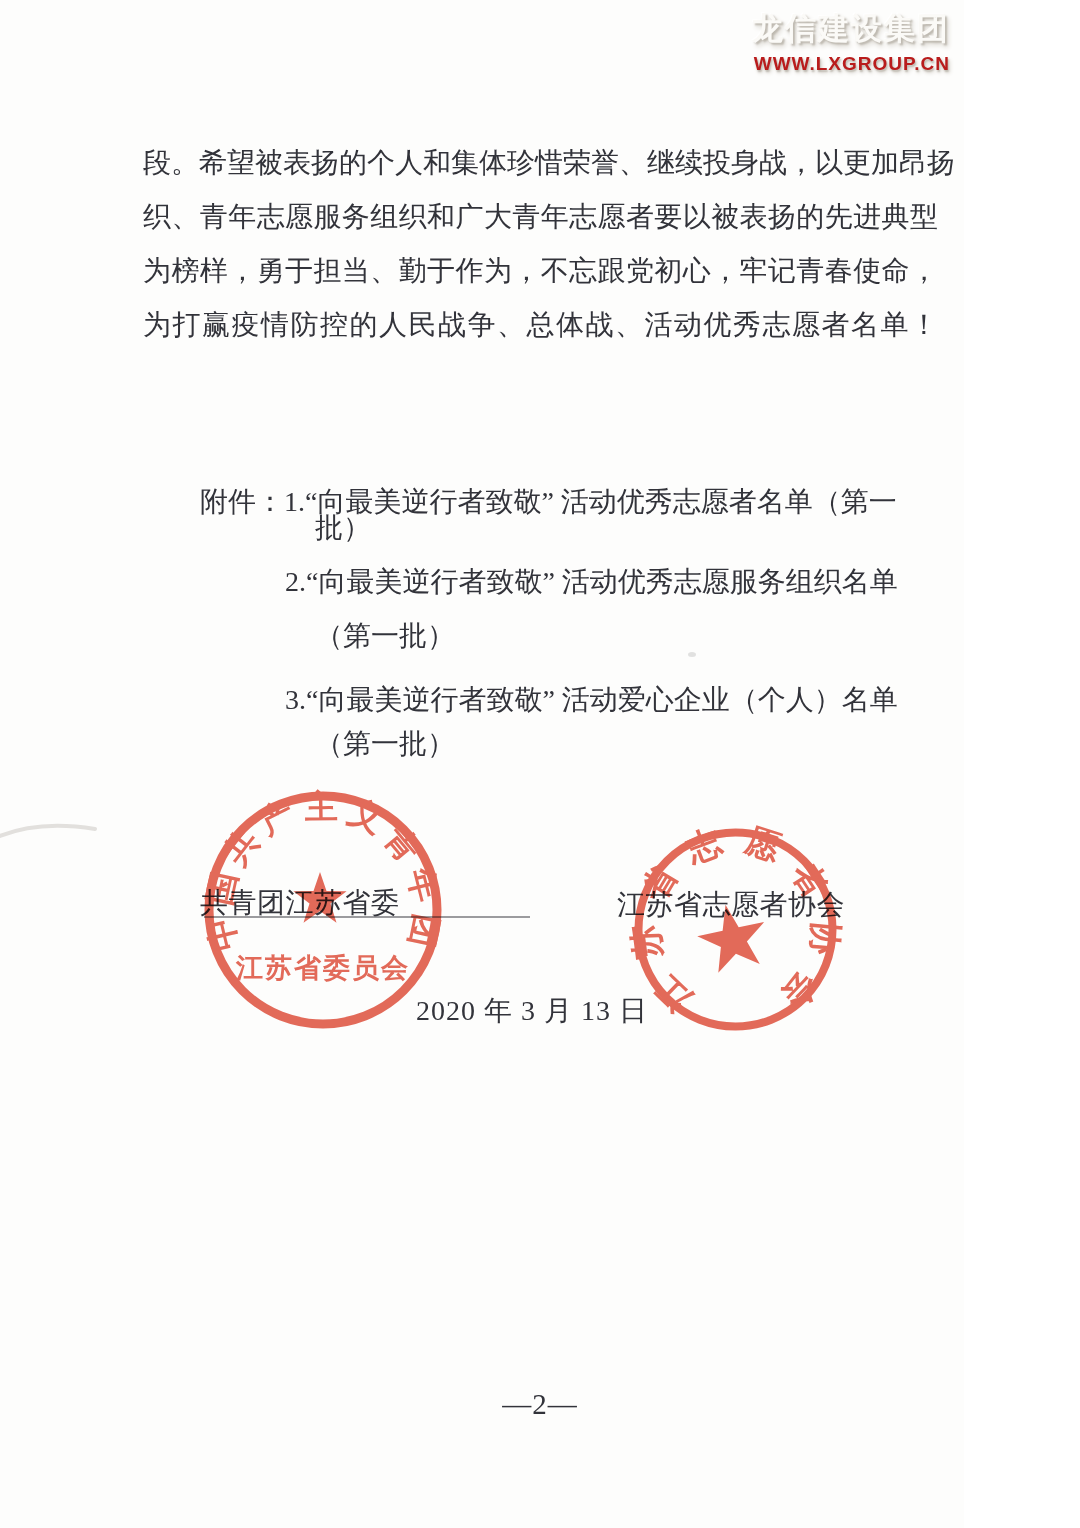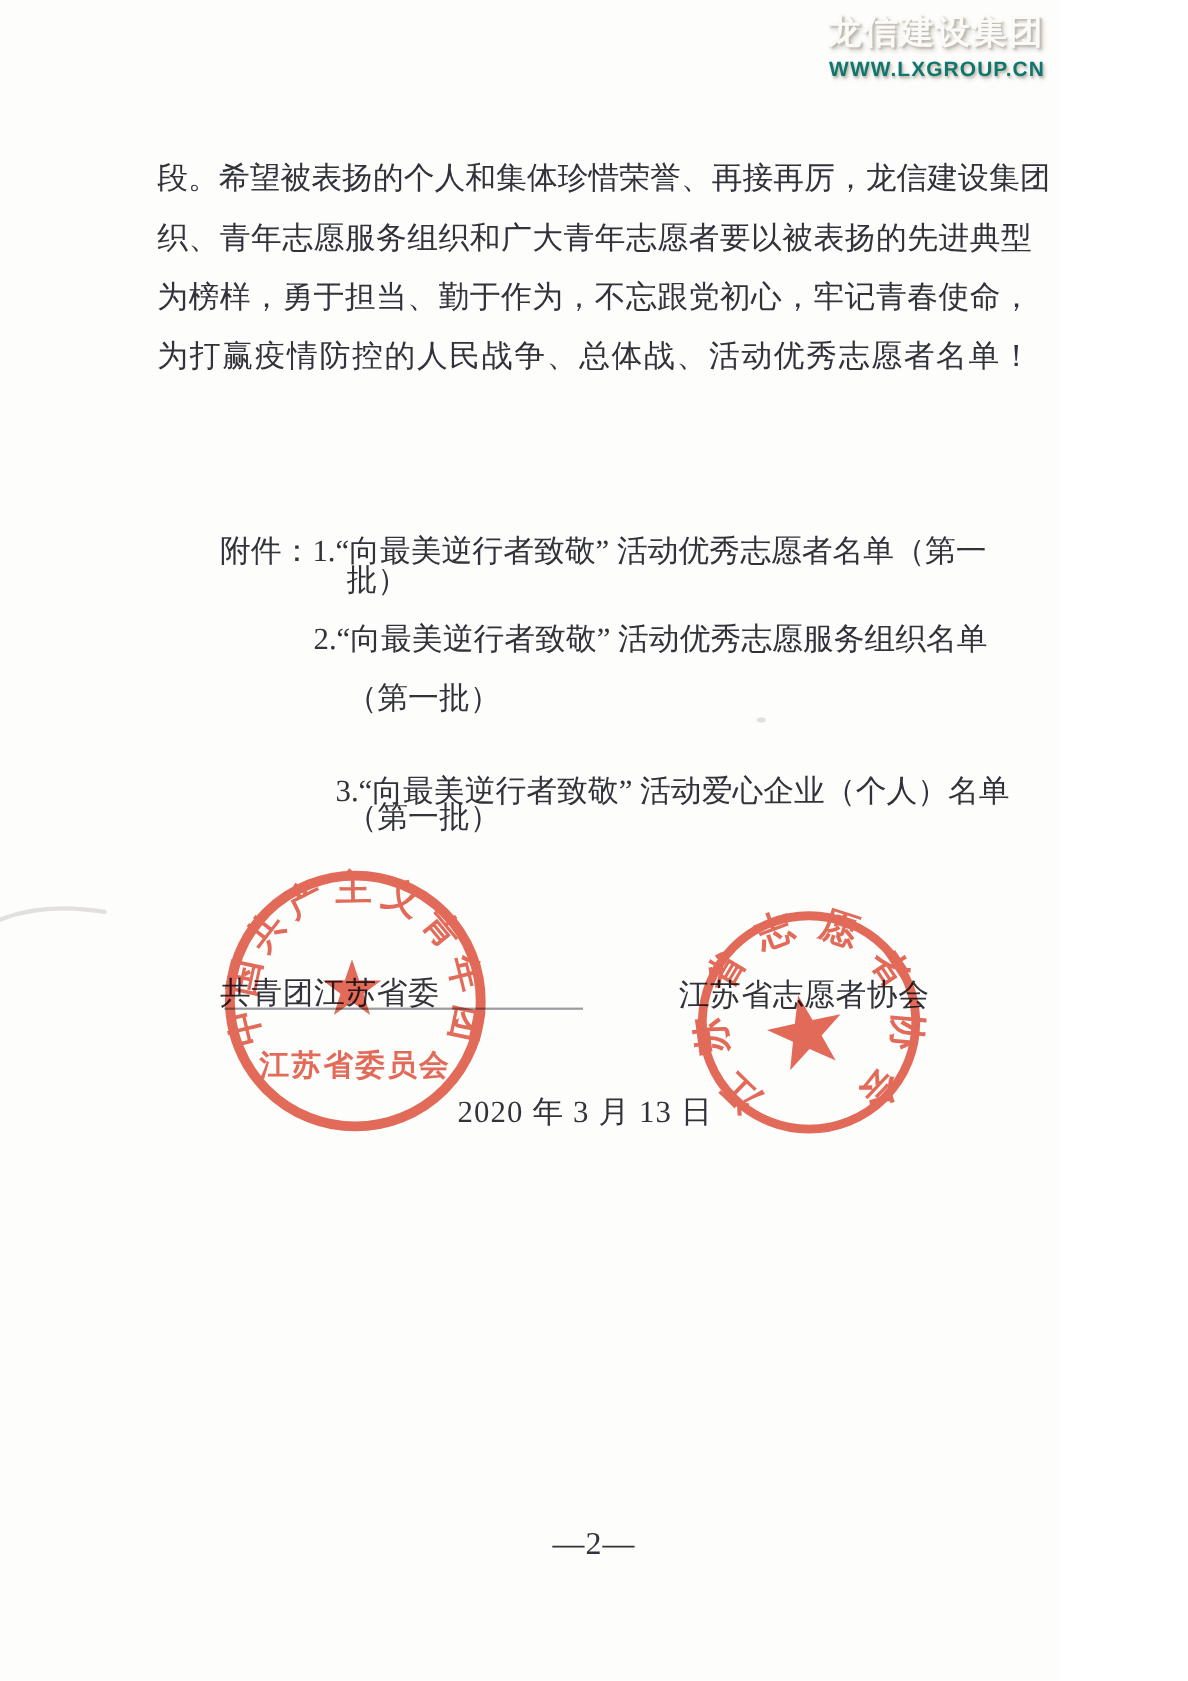--- a/index.html
+++ b/index.html
@@ -9,33 +9,33 @@
     background:#fdfdfc;
     overflow:hidden;
     font-family:"Liberation Serif","DejaVu Serif",serif;
     color:#32333a;
   }
   
   .watermark{position:absolute;top:8px;right:14px;text-align:right;
     font-family:"Liberation Sans","DejaVu Sans",sans-serif;font-weight:bold;}
   .wm1{font-size:31px;letter-spacing:2px;color:#fbfaf7;
     text-shadow:2px 2px 2px #bdb8af,3px 4px 5px #d9d5ce,-1px -1px 1px #ffffff;}
-  .wm2{font-size:19px;letter-spacing:1px;margin-top:3px;color:#0f766e;
+  .wm2{font-size:19px;letter-spacing:1px;margin-top:3px;color:#b91c1c;
     text-shadow:1px 2px 2px #bdb8af,2px 3px 4px #d9d5ce,-1px -1px 1px #ffffff;}
   
   .body-text{position:absolute;left:143px;top:136px;width:795px;}
   .bline{width:795px;height:54px;line-height:54px;font-size:28px;
     white-space:nowrap;text-align:justify;text-align-last:justify;}
   
   .att{position:absolute;font-size:28px;line-height:1.15;white-space:nowrap;}
   .a0{left:200px;top:458px;margin-top:28px;}
   .a1{left:315px;top:512px;}
   .a2{left:285px;top:566px;}
   .a3{left:315px;top:620px;}
-  .a4{left:285px;top:704px;margin-left:20px;}
+  .a4{left:285px;top:684px;}
   .a5{left:315px;top:728px;}
   
   .sig{position:absolute;font-size:28px;letter-spacing:0.5px;white-space:nowrap;z-index:2;}
   .sig-left{left:200px;top:884px;}
   .sig-right{left:617px;top:886px;}
   .sig-underline{position:absolute;left:204px;top:916px;width:326px;height:2px;
     background:#4a4a50;opacity:0.55;z-index:2;}
   .doc-date{position:absolute;left:416px;top:992px;font-size:28px;
     letter-spacing:1px;white-space:nowrap;z-index:2;}
   
@@ -59,21 +59,21 @@
     <div class="wm1">龙信建设集团</div>
     <div class="wm2">WWW.LXGROUP.CN</div>
   </div>
 
   <svg class="scratch" width="100" height="40" viewBox="0 0 100 40">
     <path d="M0 24 Q 40 8 95 17" stroke="#e2e0dd" stroke-width="4" fill="none" stroke-linecap="round"></path>
   </svg>
   <div class="speck"></div>
 
   <div class="body-text">
-    <div class="bline">段。希望被表扬的个人和集体珍惜荣誉、再接再厉，龙信建设集团</div>
+    <div class="bline">段。希望被表扬的个人和集体珍惜荣誉、继续投身战，以更加昂扬</div>
     <div class="bline">织、青年志愿服务组织和广大青年志愿者要以被表扬的先进典型</div>
     <div class="bline">为榜样，勇于担当、勤于作为，不忘跟党初心，牢记青春使命，</div>
     <div class="bline">为打赢疫情防控的人民战争、总体战、活动优秀志愿者名单！</div>
   </div>
 
   <div>
     <div class="att a0">附件：1.“向最美逆行者致敬” 活动优秀志愿者名单（第一</div>
     <div class="att a1">批）</div>
     <div class="att a2">2.“向最美逆行者致敬” 活动优秀志愿服务组织名单</div>
     <div class="att a3">（第一批）</div>

